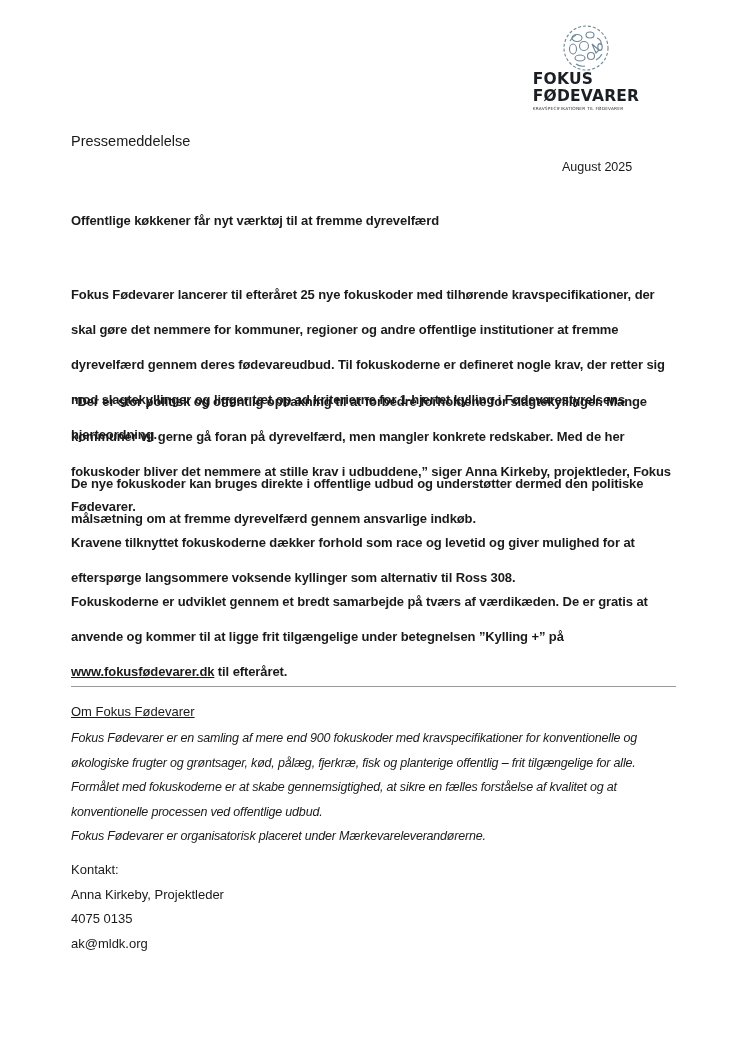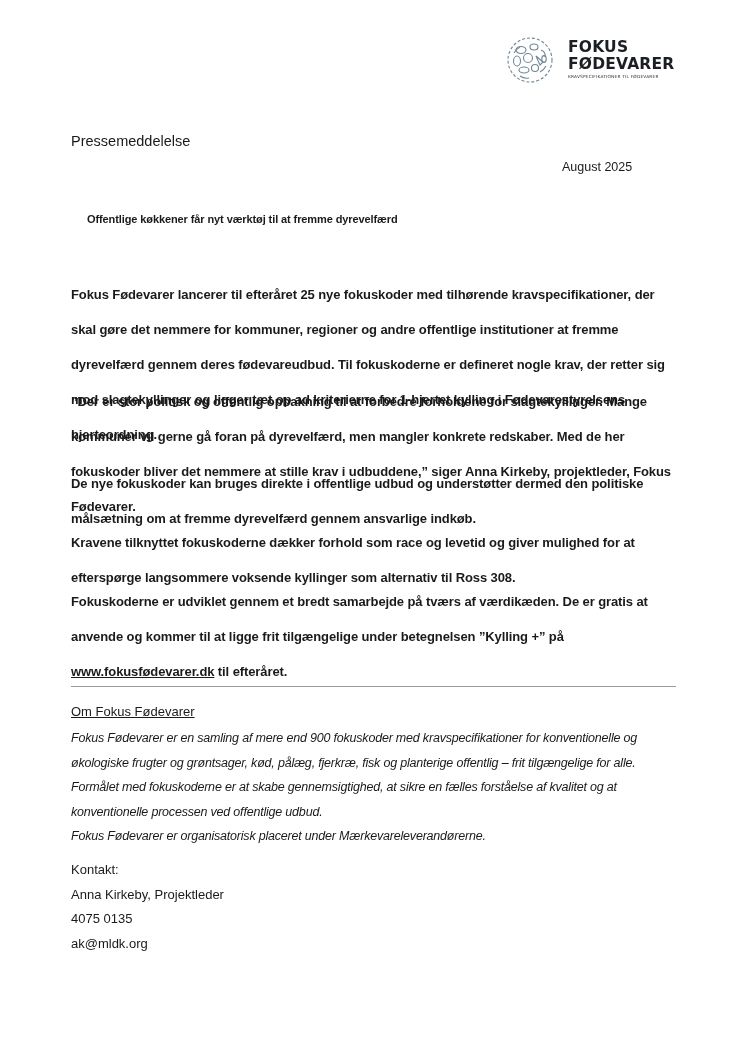--- a/index.html
+++ b/index.html
@@ -1,31 +1,31 @@
 <!DOCTYPE html>
 <html><head>
 <meta charset="utf-8">
 <style>
   html, body { margin: 0; padding: 0; background: #ffffff; }
   body { width: 746px; height: 1056px; position: relative; overflow: hidden;
          font-family: "Liberation Sans", "DejaVu Sans", sans-serif; color: #1a1a1a; }
   .page { position: absolute; left: 0; top: 0; width: 746px; height: 1056px; }
 
   
-  .logo { position: absolute; left: 506px; top: 34px; width: 160px; height: 52px; display: flex; align-items: center; }
+  .logo { position: absolute; left: 506px; top: 24px; width: 160px; height: 52px; display: flex; align-items: center; flex-direction: column; }
   .logo-badge { width: 48px; height: 48px; flex: 0 0 48px; }
   .logo-divider { width: 1px; height: 46px; background: #9aa7b0; margin: 0 7px 0 7px; }
   .logo-text { display: flex; flex-direction: column; line-height: 1; }
   .logo-line1, .logo-line2 { font-family: "DejaVu Sans", sans-serif; font-weight: bold; font-size: 15.5px; color: #1b1f23; letter-spacing: 0.2px; }
   .logo-line2 { margin-top: 1px; }
   .logo-tagline { font-family: "DejaVu Sans", sans-serif; font-size: 4.3px; color: #333; margin-top: 3px; letter-spacing: 0.2px; }
 
   .doc-type { position: absolute; left: 71px; top: 133px; font-size: 14.5px; }
   .doc-date { position: absolute; left: 562px; top: 160px; font-size: 12.5px; }
-  .headline { position: absolute; left: 87px; top: 213px; font-size: 11px; font-weight: bold; letter-spacing: -0.1px; }
+  .headline { position: absolute; left: 71px; top: 213px; font-size: 13px; font-weight: bold; letter-spacing: -0.1px; }
 
   .body-text { position: absolute; left: 71px; width: 610px; font-size: 13px; line-height: 35px; margin: 0; letter-spacing: -0.1px; font-weight: bold; }
   .p1 { top: 277px; }
   .p2 { top: 384px; }
   .p3 { top: 466px; }
   .p4 { top: 525px; }
   .p5 { top: 584px; }
   .link { color: #1a1a1a; text-decoration: underline; }
 
   .rule { position: absolute; left: 71px; top: 686px; width: 605px; height: 1px; background: #9a9a9a; }

